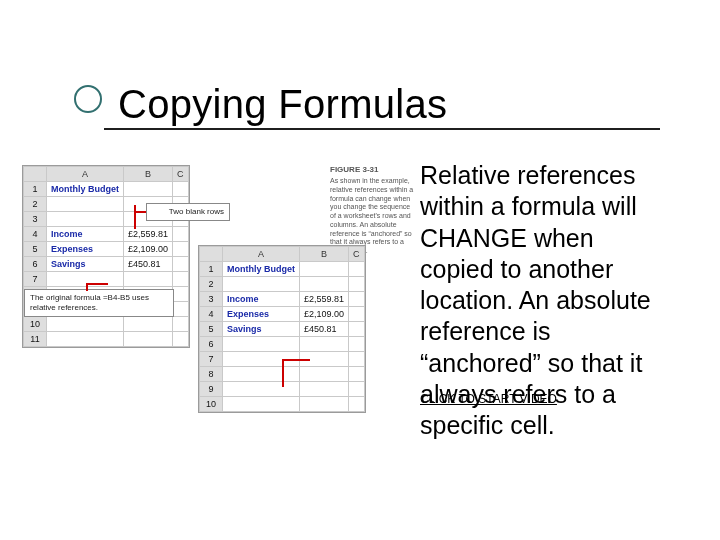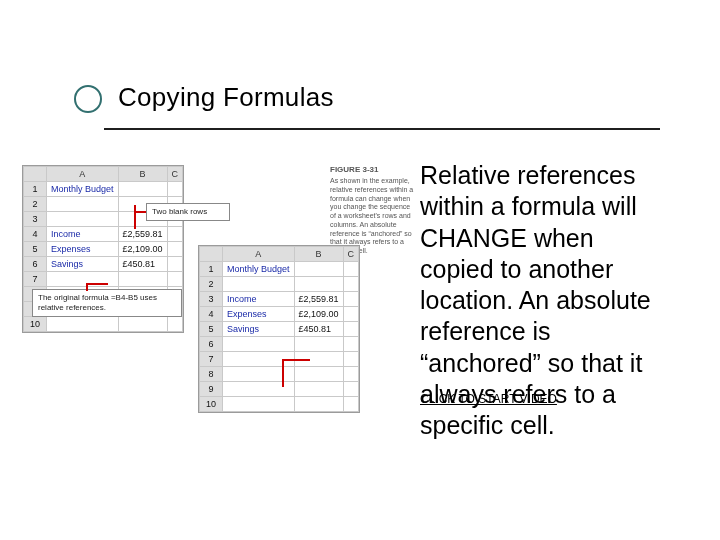--- a/index.html
+++ b/index.html
@@ -10,21 +10,21 @@
     color:#000;
     position:relative;
     overflow:hidden;
   }
   .bullet-ring{
     position:absolute;left:74px;top:85px;
     width:24px;height:24px;border:2px solid #327070;border-radius:50%;
   }
   .title{
     position:absolute;left:118px;top:82px;
-    font-size:26px;letter-spacing:.3px;
+    font-size:40px;letter-spacing:.3px;
   }
   .title-rule{
     position:absolute;left:104px;top:128px;
     width:556px;height:0;border-top:2px solid #1f1f1f;
   }
   .body-text{
     position:absolute;left:420px;top:160px;width:250px;
     font-size:25px;line-height:1.25;
   }
   .video-link{
@@ -41,31 +41,31 @@
     border-collapse:collapse;background:#fff;
   }
   table.sheet th,table.sheet td{
     border:1px solid #c9c9c9;padding:0 4px;
     height:14px;line-height:14px;
     font-size:9px;text-align:left;white-space:nowrap;
     font-weight:normal;
   }
   table.sheet th{background:#dedede;color:#333;text-align:center}
   table.sheet .rowhdr{background:#dedede;text-align:center;width:14px}
-  table.sheet .bold{color:#1a2aa8;font-weight:normal}
+  table.sheet .bold{color:#1a2aa8;font-weight:bold}
   .sheet-wrap{position:absolute;border:1px solid #9b9b9b}
   .sheet1{left:2px;top:2px}
   .sheet2{left:178px;top:82px}
   
   .callout{
     position:absolute;border:1px solid #888;background:#fff;
     padding:3px 5px;font-size:8px;line-height:1.25;color:#222;
   }
-  .callout.c-blank{left:126px;top:40px;width:72px;text-align:left}
-  .callout.c-orig{left:12px;top:126px;width:138px}
+  .callout.c-blank{left:126px;top:40px;width:72px;text-align:right}
+  .callout.c-orig{left:4px;top:126px;width:138px}
   .callout.c-row3{left:192px;top:222px;width:192px}
   
   .arrow{
     position:absolute;background:#c00;
   }
   .a1{left:114px;top:42px;width:2px;height:24px}   
   .a2{left:114px;top:48px;width:12px;height:2px}
   .a3{left:66px;top:120px;width:2px;height:8px}    
   .a4{left:66px;top:120px;width:22px;height:2px}
   .a5{left:262px;top:196px;width:2px;height:28px}  
@@ -157,20 +157,26 @@
             <td></td>
             <td></td>
             <td></td>
           </tr>
       <tr>
             <td class="rowhdr">10</td>
             <td></td>
             <td></td>
             <td></td>
           </tr>
+      <tr>
+            <td class="rowhdr">11</td>
+            <td></td>
+            <td></td>
+            <td></td>
+          </tr>
     </tbody>
       </table>
   </div>
 
   <div class="sheet-wrap sheet2">
     <table class="sheet">
       <tbody>
           <tr>
             <th class="rowhdr"></th>
           <th>A</th>

